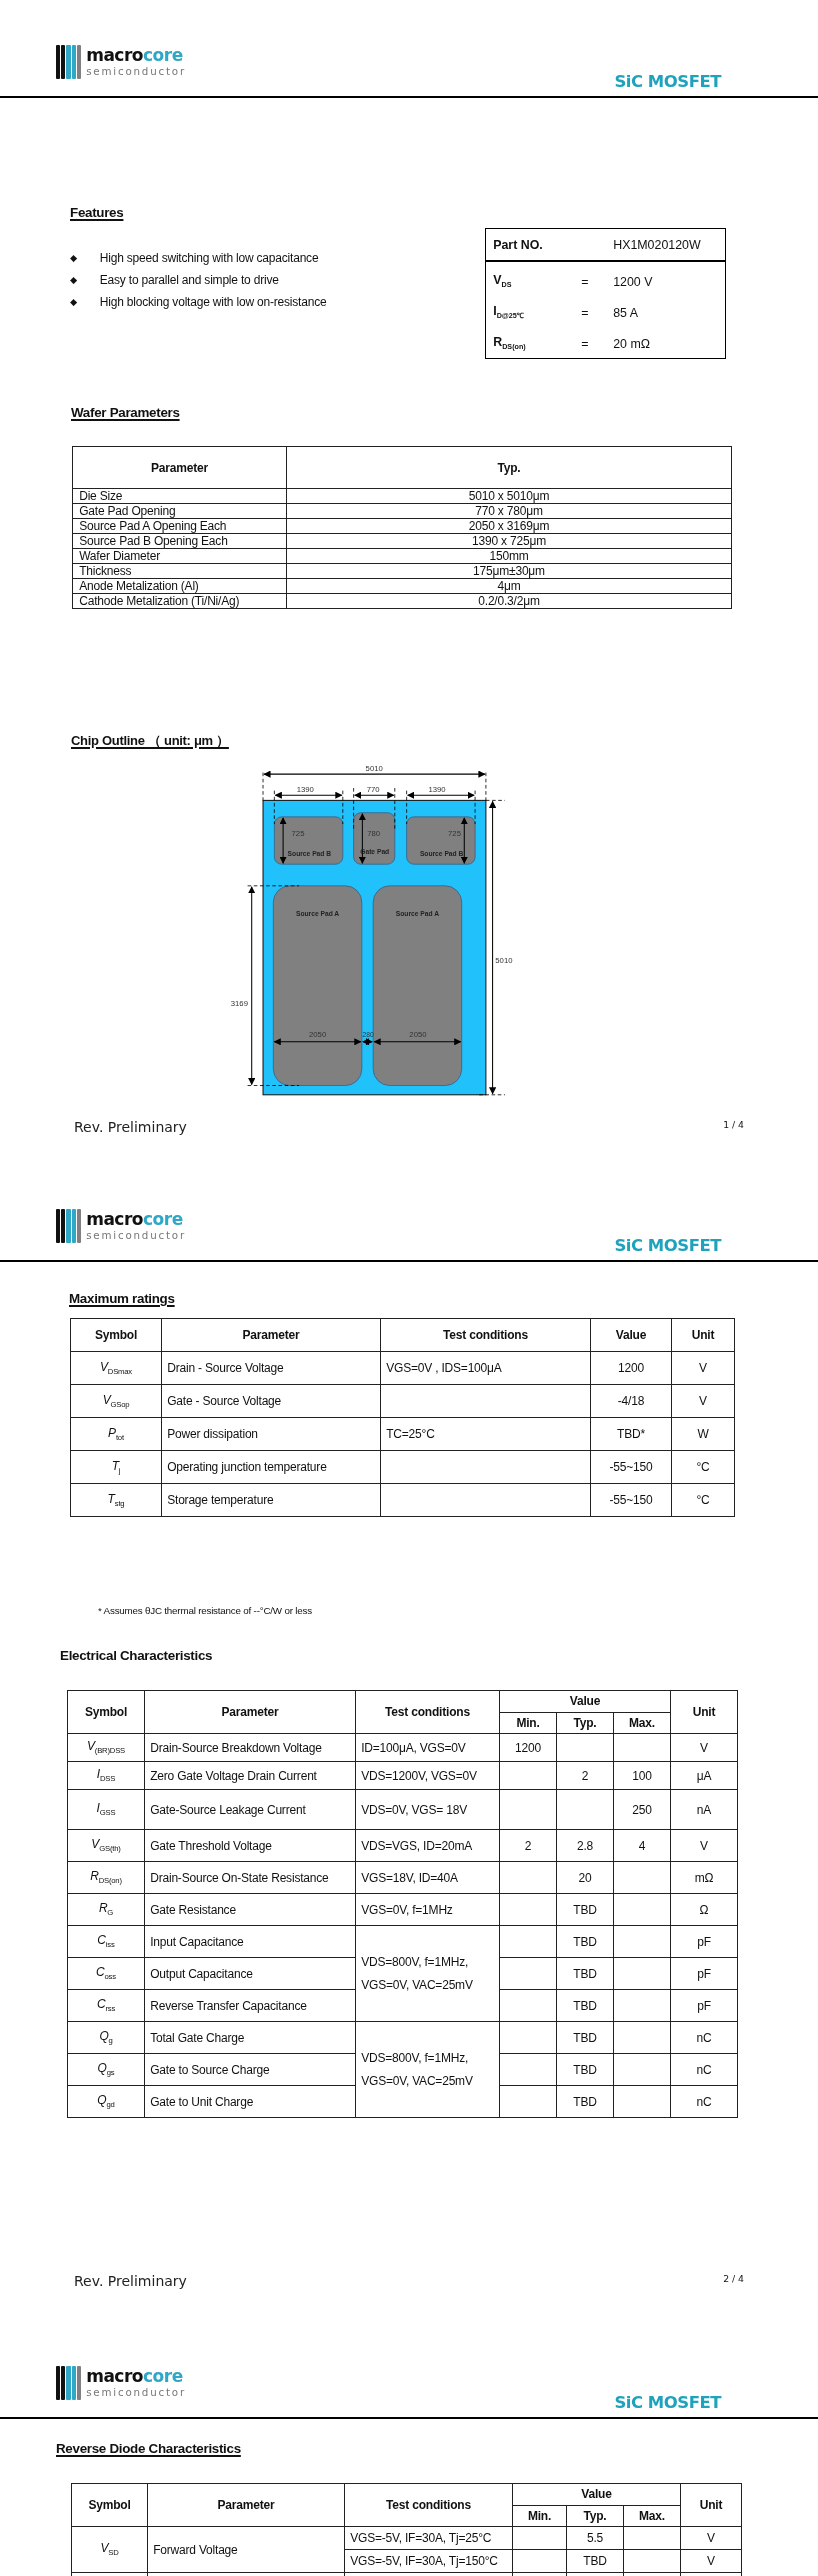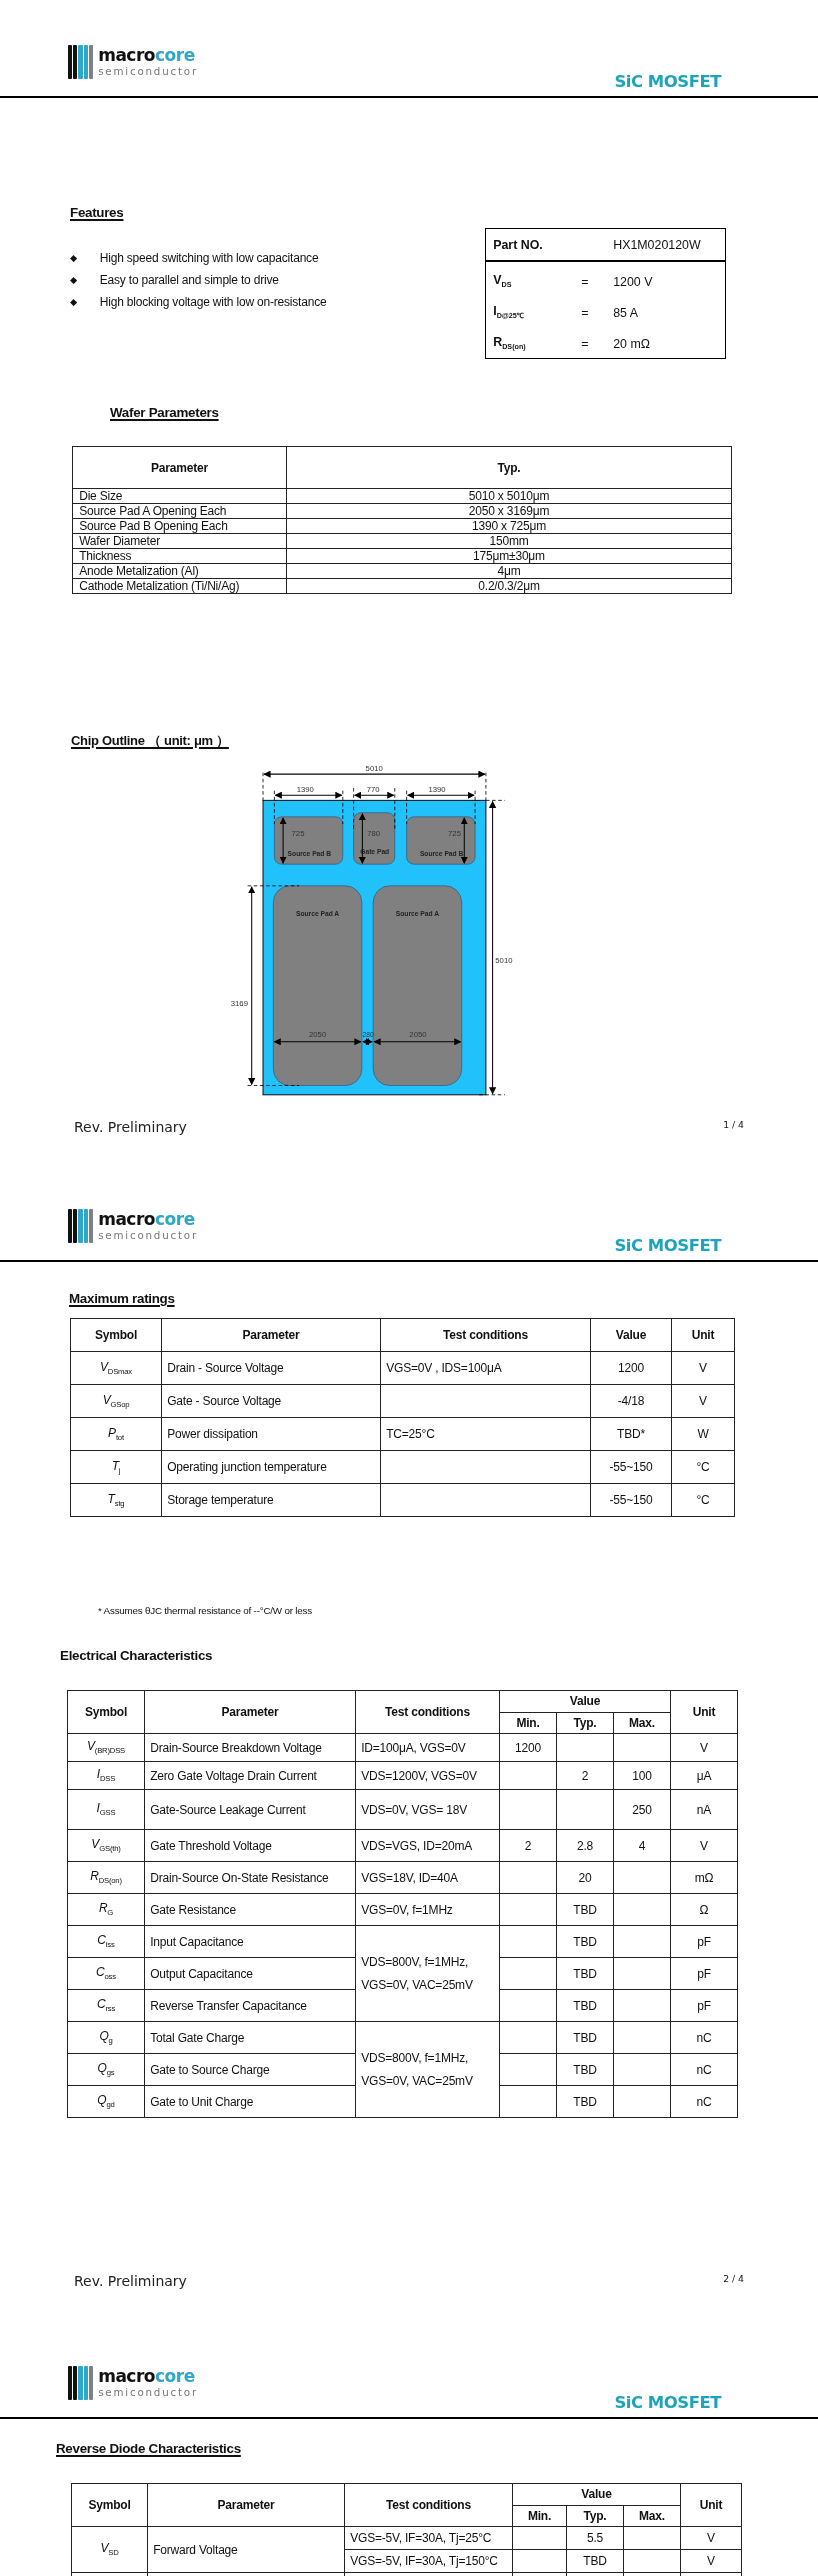--- a/index.html
+++ b/index.html
@@ -2,21 +2,21 @@
 <html style="font-size:8.2px"><head>
 <meta charset="utf-8">
 <style>
   * { box-sizing: border-box; margin: 0; padding: 0; }
   html, body { width: 818px; background: #ffffff; }
   body { font-family: "Liberation Sans", sans-serif; color: #111; position: relative; height: 3470px; overflow: hidden; }
 
   .page { position: absolute; left: 0; width: 818px; }
   .header { position: absolute; left: 0; width: 818px; height: 62px; }
   .header .rule { position: absolute; left: 0; right: 0; bottom: 0; height: 2.1px; background: #000; }
-  .logo { position: absolute; left: 68px; top: 9.3px; height: 34px; display: flex; align-items: center; }
+  .logo { position: absolute; left: 56px; top: 9.3px; height: 34px; display: flex; align-items: center; }
   .logo-mark { width: 24px; height: 34px; position: relative; margin-right: 6.2px; }
   .logo-mark span { position: absolute; top: 0; height: 34px; border-radius: 1px; }
   .logo-text { display: flex; flex-direction: column; justify-content: center; }
   .logo-word { font-family: "DejaVu Sans", sans-serif; font-weight: bold; font-size: 17px; letter-spacing: -0.5px; line-height: 17.5px; }
   .logo-word .c1 { color: #111; }
   .logo-word .c2 { color: #2ea8c6; }
   .logo-sub { font-family: "DejaVu Sans", sans-serif; font-size: 10.3px; letter-spacing: 1.8px; color: #777; line-height: 12.4px; }
   .brand-title { position: absolute; right: 97px; top: 36px; font-family: "DejaVu Sans", sans-serif; font-weight: bold; font-size: 16.5px; color: #1fa3bd; letter-spacing: -0.5px; }
 
   .footer { position: absolute; left: 0; width: 818px; height: 15.5px; }
@@ -108,36 +108,40 @@
         <span class="eq">=</span>
         <span>85 A</span>
       </div>
     <div class="kv">
         <span class="k"><span>R</span><sub>DS(on)</sub></span>
         <span class="eq">=</span>
         <span>20 mΩ</span>
       </div>
   </div>
 
-  <div class="section-title" style="left:71px;top:405px;margin-left:39px;">Wafer Parameters</div>
+  <div class="section-title" style="left:71px;top:405px;">Wafer Parameters</div>
   <table class="wafer" style="left:72px;top:446px;width:660px;">
     <colgroup>
         <col style="width:214px">
         <col>
       </colgroup>
     <thead>
         <tr>
       <th>Parameter</th>
       <th>Typ.</th>
     </tr>
       </thead>
     <tbody id="wafer-body">
         <tr>
           <td>Die Size</td>
           <td class="v">5010 x 5010μm</td>
+        </tr>
+        <tr>
+          <td>Gate Pad Opening</td>
+          <td class="v">770 x 780μm</td>
         </tr>
         <tr>
           <td>Source Pad A Opening Each</td>
           <td class="v">2050 x 3169μm</td>
         </tr>
         <tr>
           <td>Source Pad B Opening Each</td>
           <td class="v">1390 x 725μm</td>
         </tr>
         <tr>

